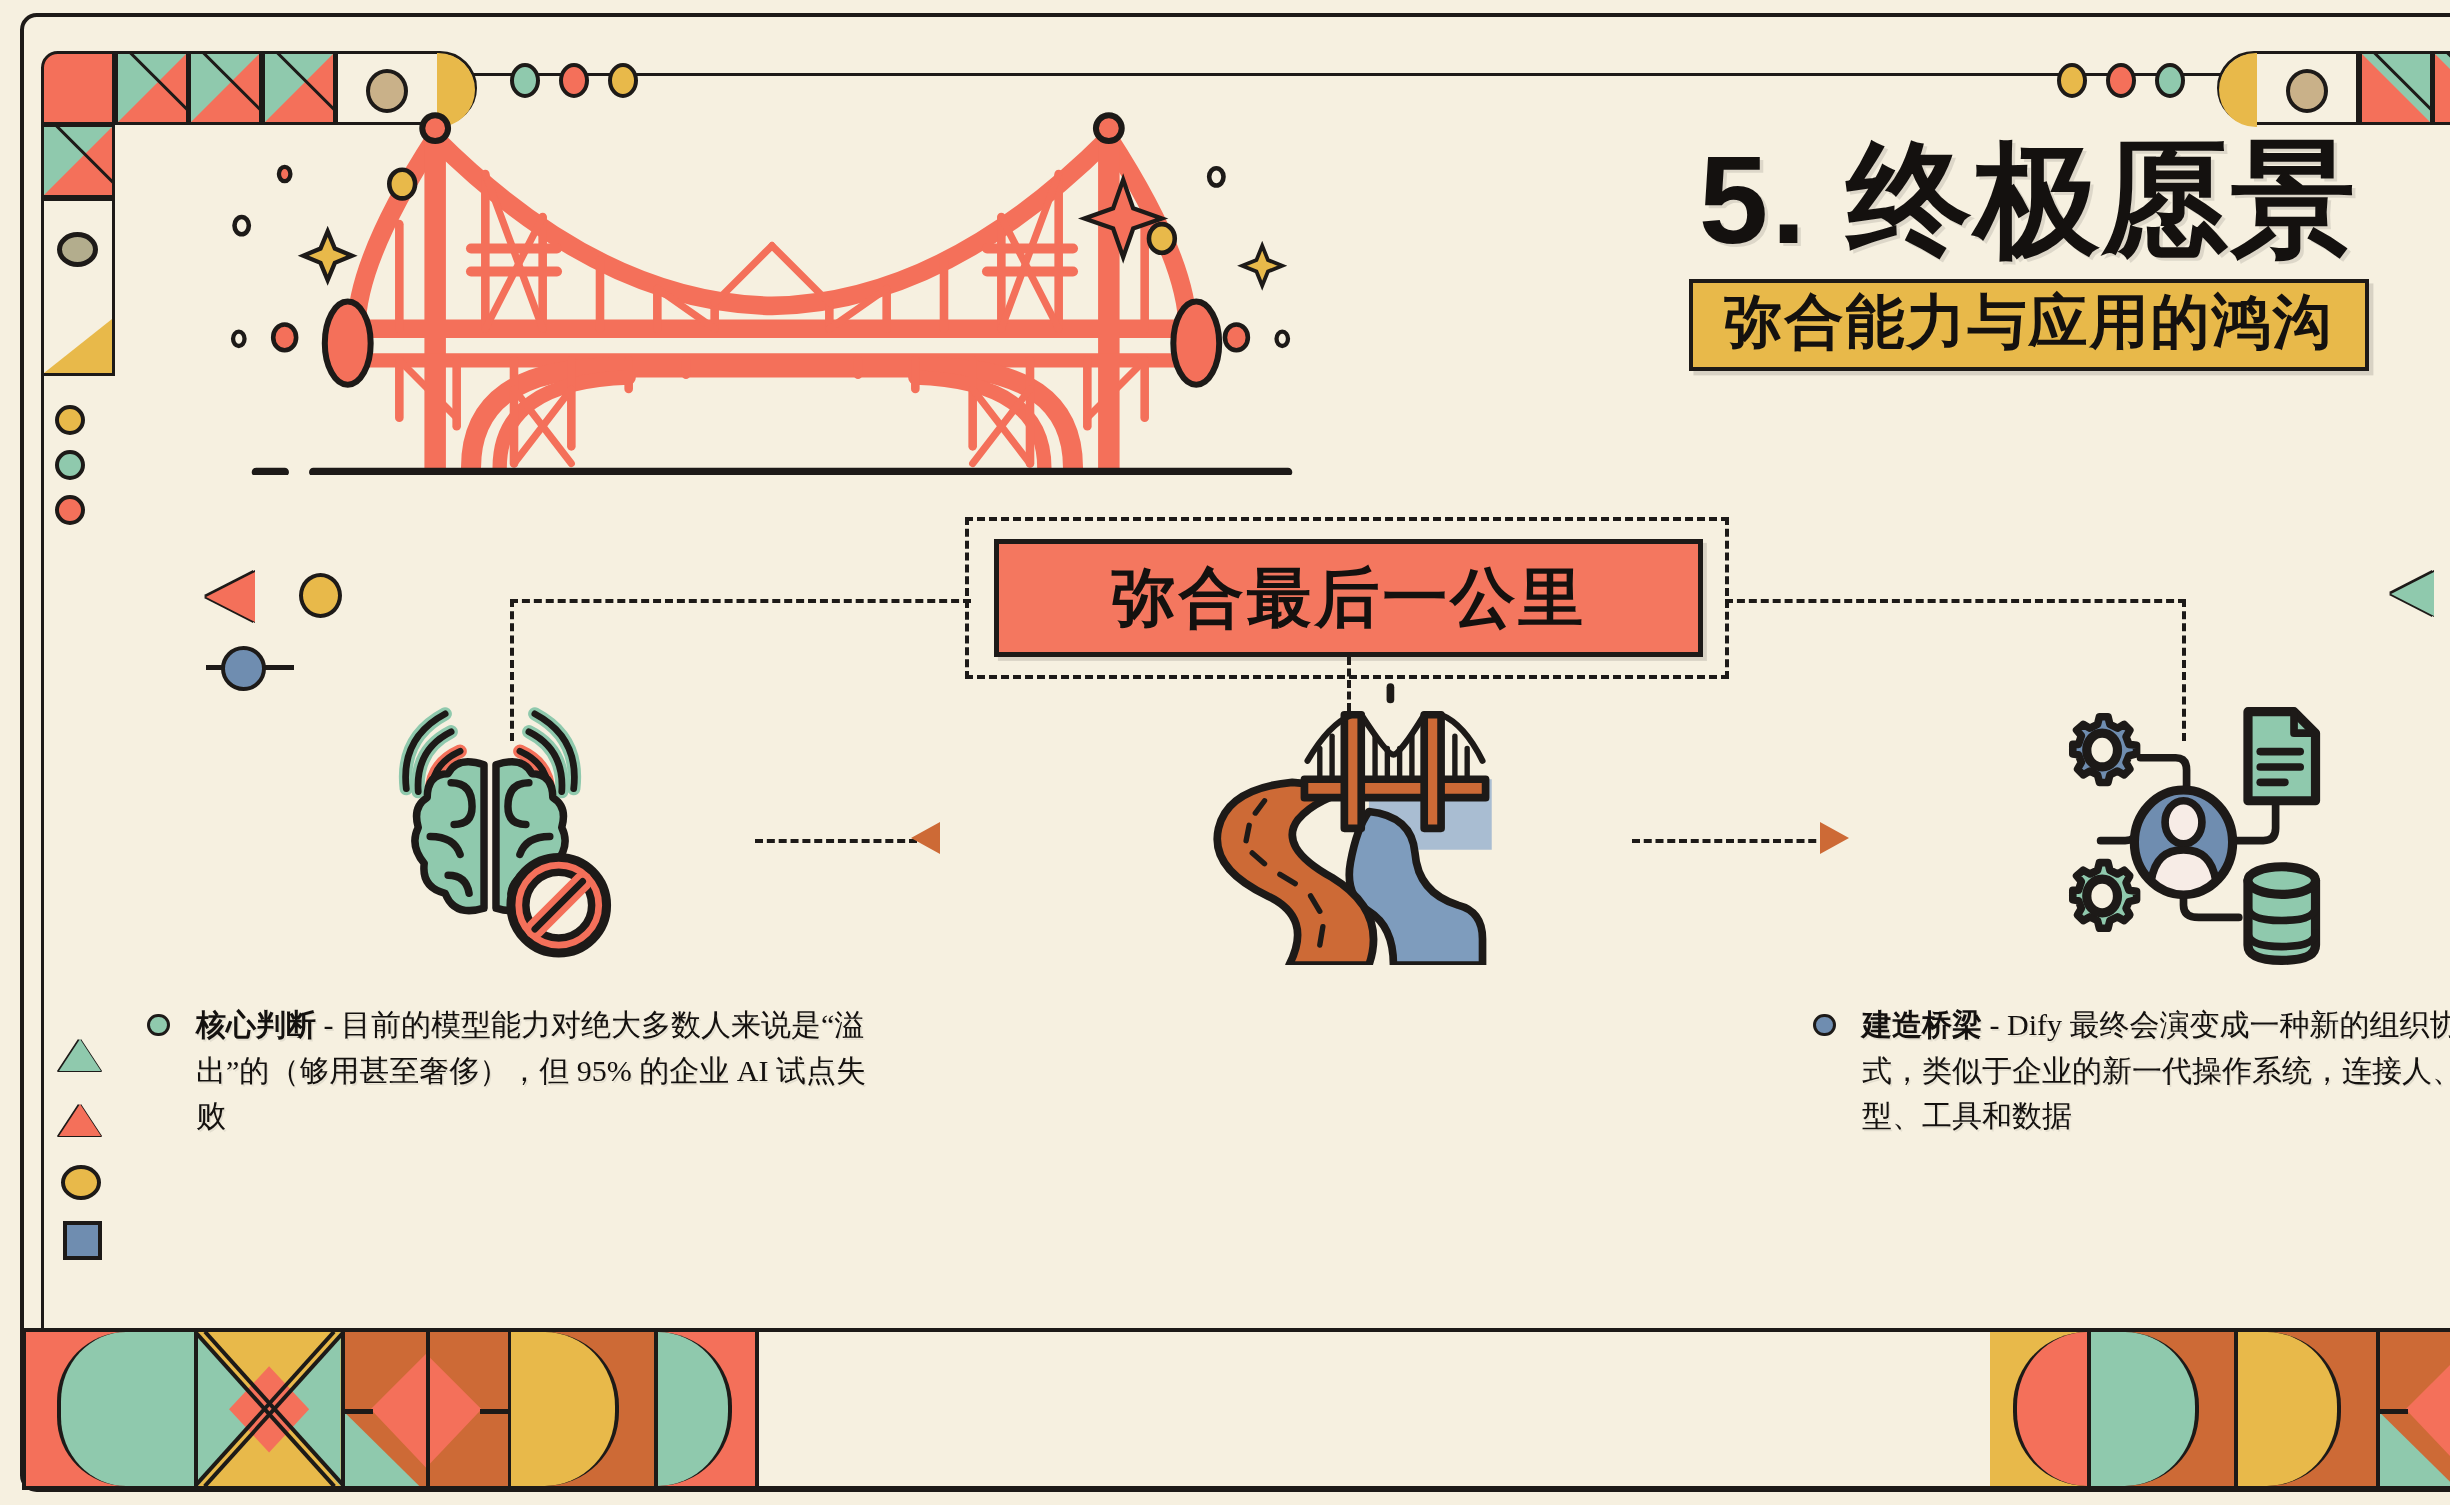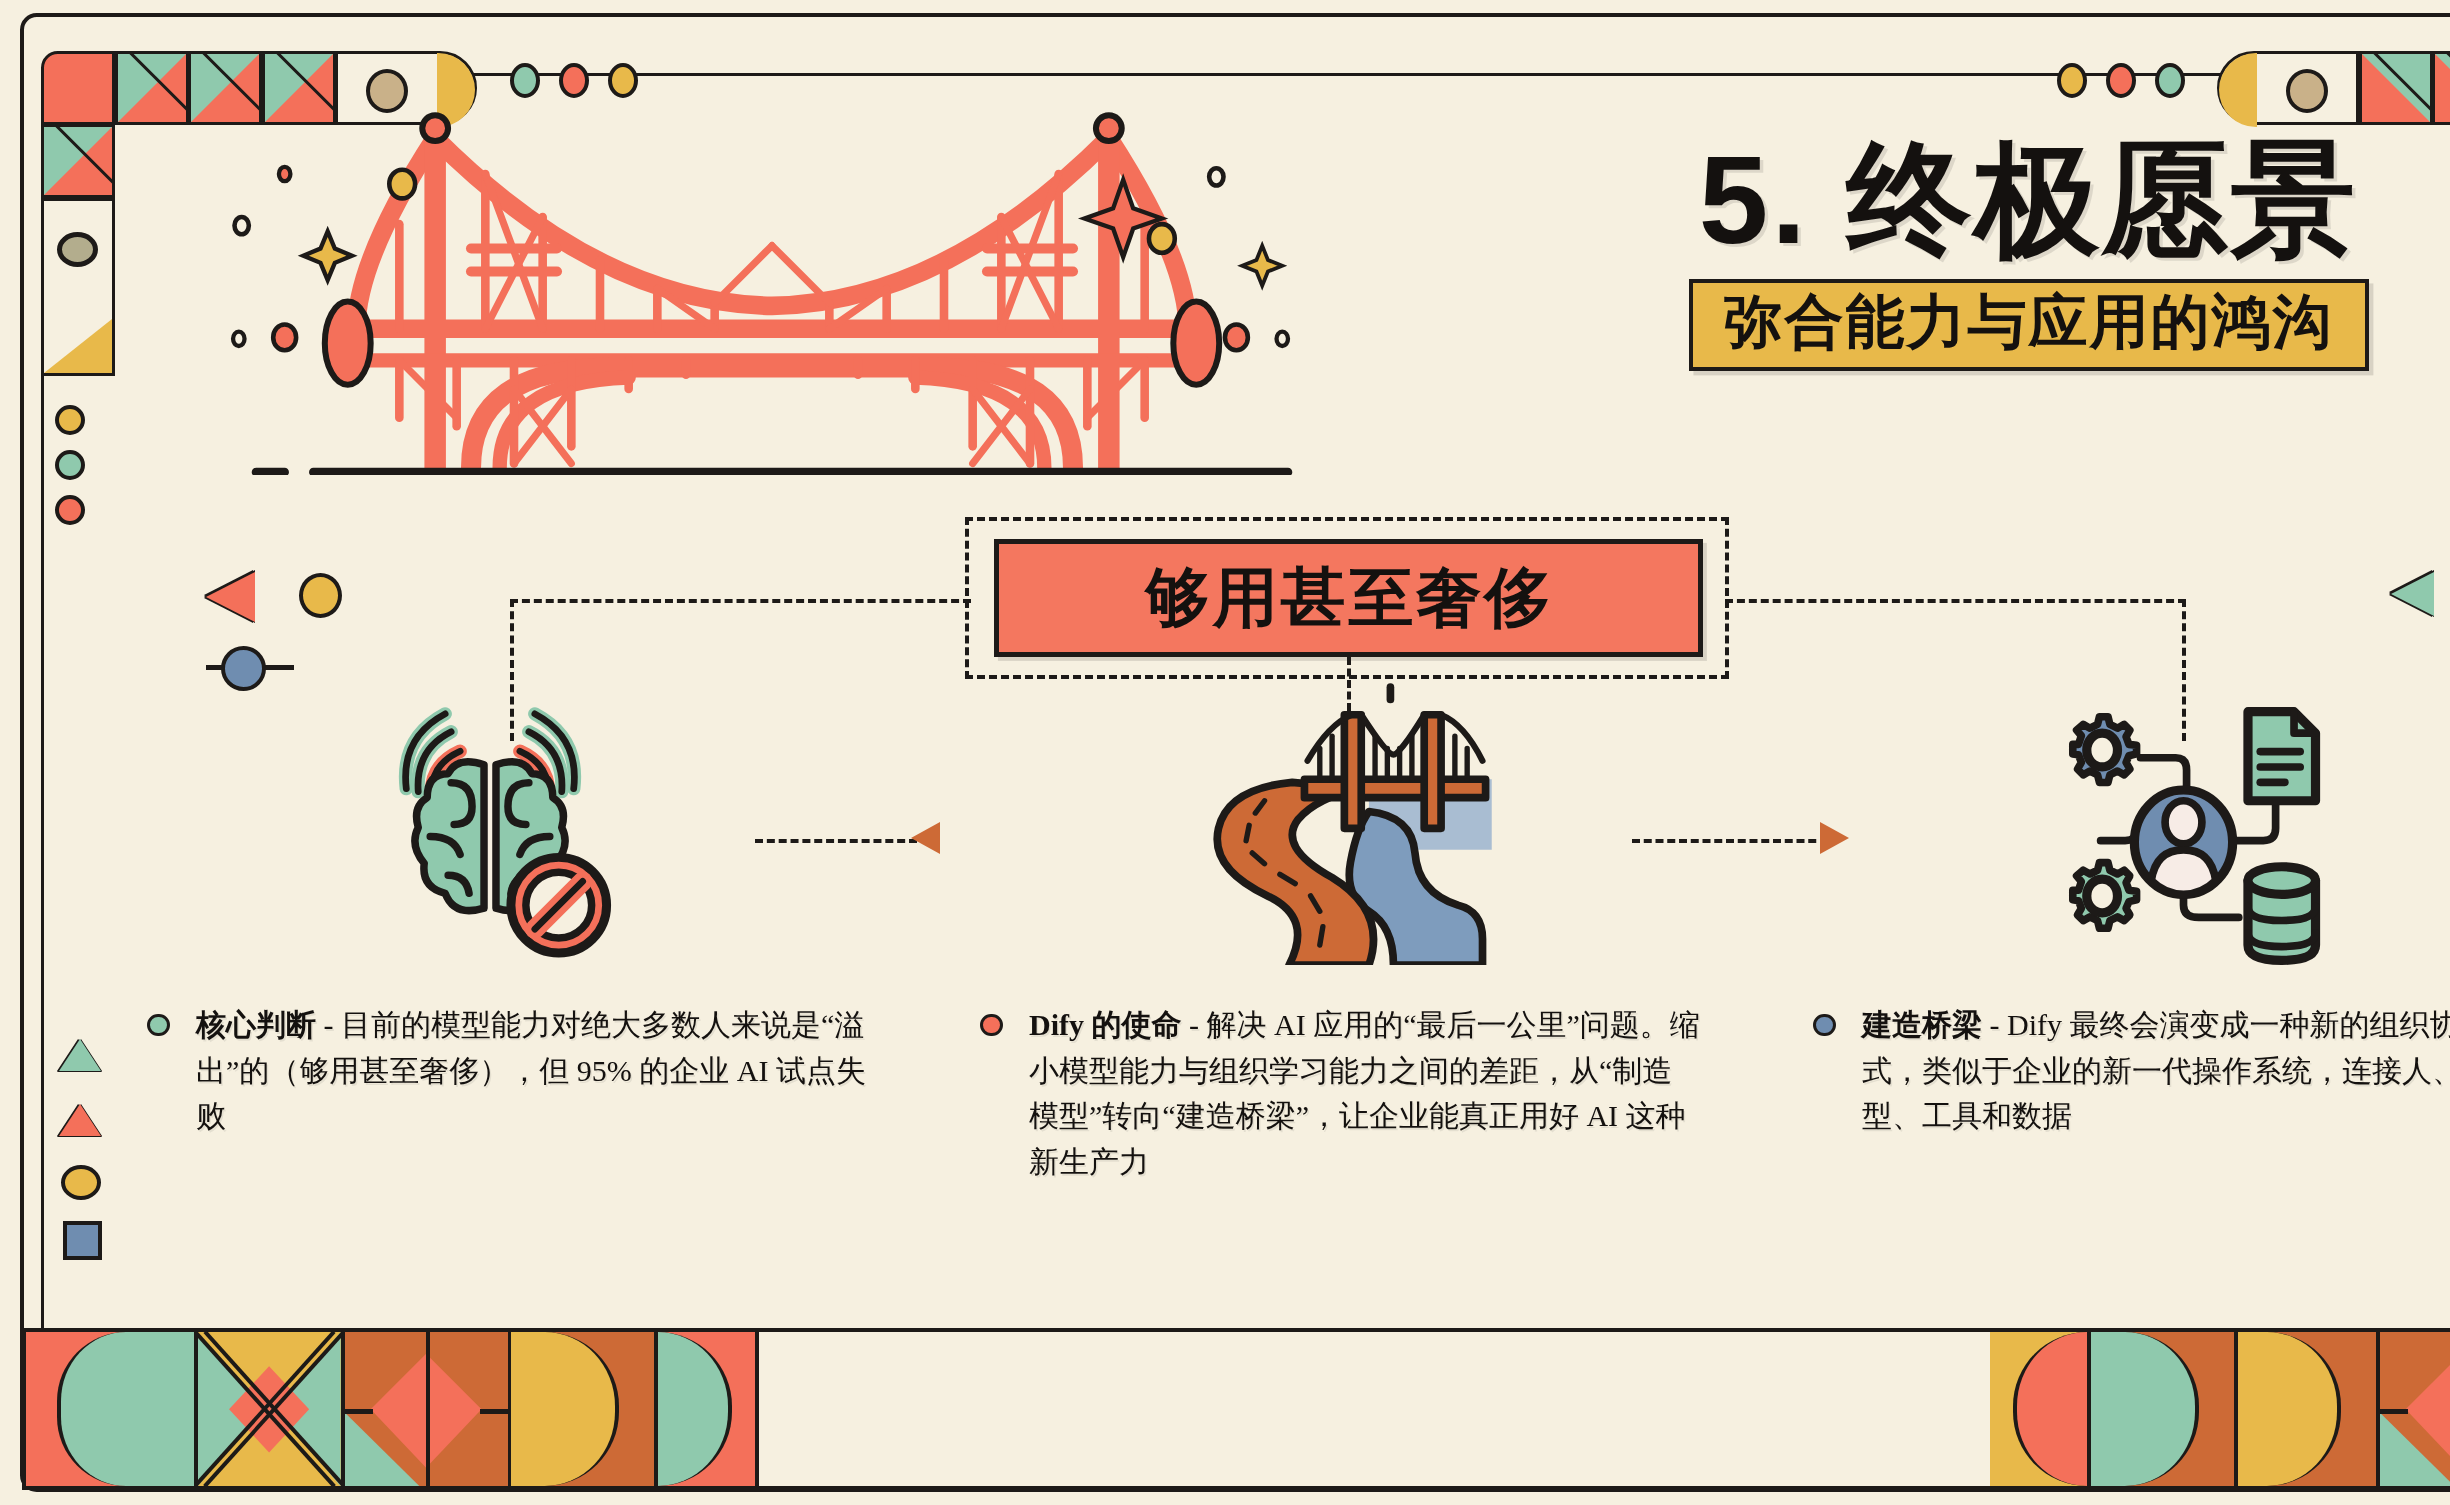--- a/index.html
+++ b/index.html
@@ -275,21 +275,21 @@
 
   <div class="tri-shape" style="left:206px;top:572px;width:0;height:0;border-top:25.5px solid transparent;border-bottom:25.5px solid transparent;border-right:49px solid #f4705a;filter:drop-shadow(-1.5px 0 0 #1d1a18) drop-shadow(0 -1.5px 0 #1d1a18) drop-shadow(0 1.5px 0 #1d1a18);"></div>
   <div class="dot" style="left:299px;top:573px;width:43px;height:45px;background:#e8b94a;"></div>
   <div style="position:absolute;left:206px;top:665px;width:88px;height:4.9px;background:#1d1a18;"></div>
   <div class="dot" style="left:221px;top:646px;width:45px;height:45px;background:#6f8db0;"></div>
 
   <div class="tri-shape" style="left:2391px;top:572px;width:0;height:0;border-top:22.5px solid transparent;border-bottom:22.5px solid transparent;border-right:43px solid #8fc9ad;filter:drop-shadow(-1.5px 0 0 #1d1a18) drop-shadow(0 -1.5px 0 #1d1a18) drop-shadow(0 1.5px 0 #1d1a18);"></div>
 
   <div id="banner-dash"></div>
   <div id="banner-red">
-    <span>够用甚至奢侈</span>
+    <span>弥合最后一公里</span>
   </div>
 
   <div class="dashline-h" style="left:510px;top:599px;width:461px;"></div>
   <div class="dashline-v" style="left:510px;top:599px;height:142px;"></div>
   <div class="dashline-h" style="left:755px;top:839px;width:162px;"></div>
 
   <div class="dashline-h" style="left:1725px;top:599px;width:461px;"></div>
   <div class="dashline-v" style="left:2182px;top:599px;height:142px;"></div>
   <div class="dashline-h" style="left:1632px;top:839px;width:196px;"></div>
 
@@ -431,26 +431,20 @@
   <div class="dot" style="left:61px;top:1165px;width:40px;height:35px;background:#e8b94a;"></div>
   <div class="sq" style="left:63px;top:1221px;width:39px;height:39px;background:#6f8db0;"></div>
 
   <div class="col" style="left:147px;width:740px;">
     <div class="bullet-dot" style="background:#8fc9ad;"></div>
     <p>
       <b>核心判断</b><span> - </span><span>目前的模型能力对绝大多数人来说是“溢出”的（够用甚至奢侈），但 95% 的企业 AI 试点失败</span>
     </p>
   </div>
 
-  <div class="col" style="left:980px;width:720px;">
-    <div class="bullet-dot" style="background:#f4705a;"></div>
-    <p>
-      <b>Dify 的使命</b><span> - </span><span>解决 AI 应用的“最后一公里”问题。缩小模型能力与组织学习能力之间的差距，从“制造模型”转向“建造桥梁”，让企业能真正用好 AI 这种新生产力</span>
-    </p>
-  </div>
 
   <div class="col" style="left:1813px;width:730px;">
     <div class="bullet-dot" style="background:#6f8db0;"></div>
     <p>
       <b>建造桥梁</b><span> - </span><span>Dify 最终会演变成一种新的组织协作方式，类似于企业的新一代操作系统，连接人、模型、工具和数据</span>
     </p>
   </div>
 
   <div id="bottom-strip">
 

